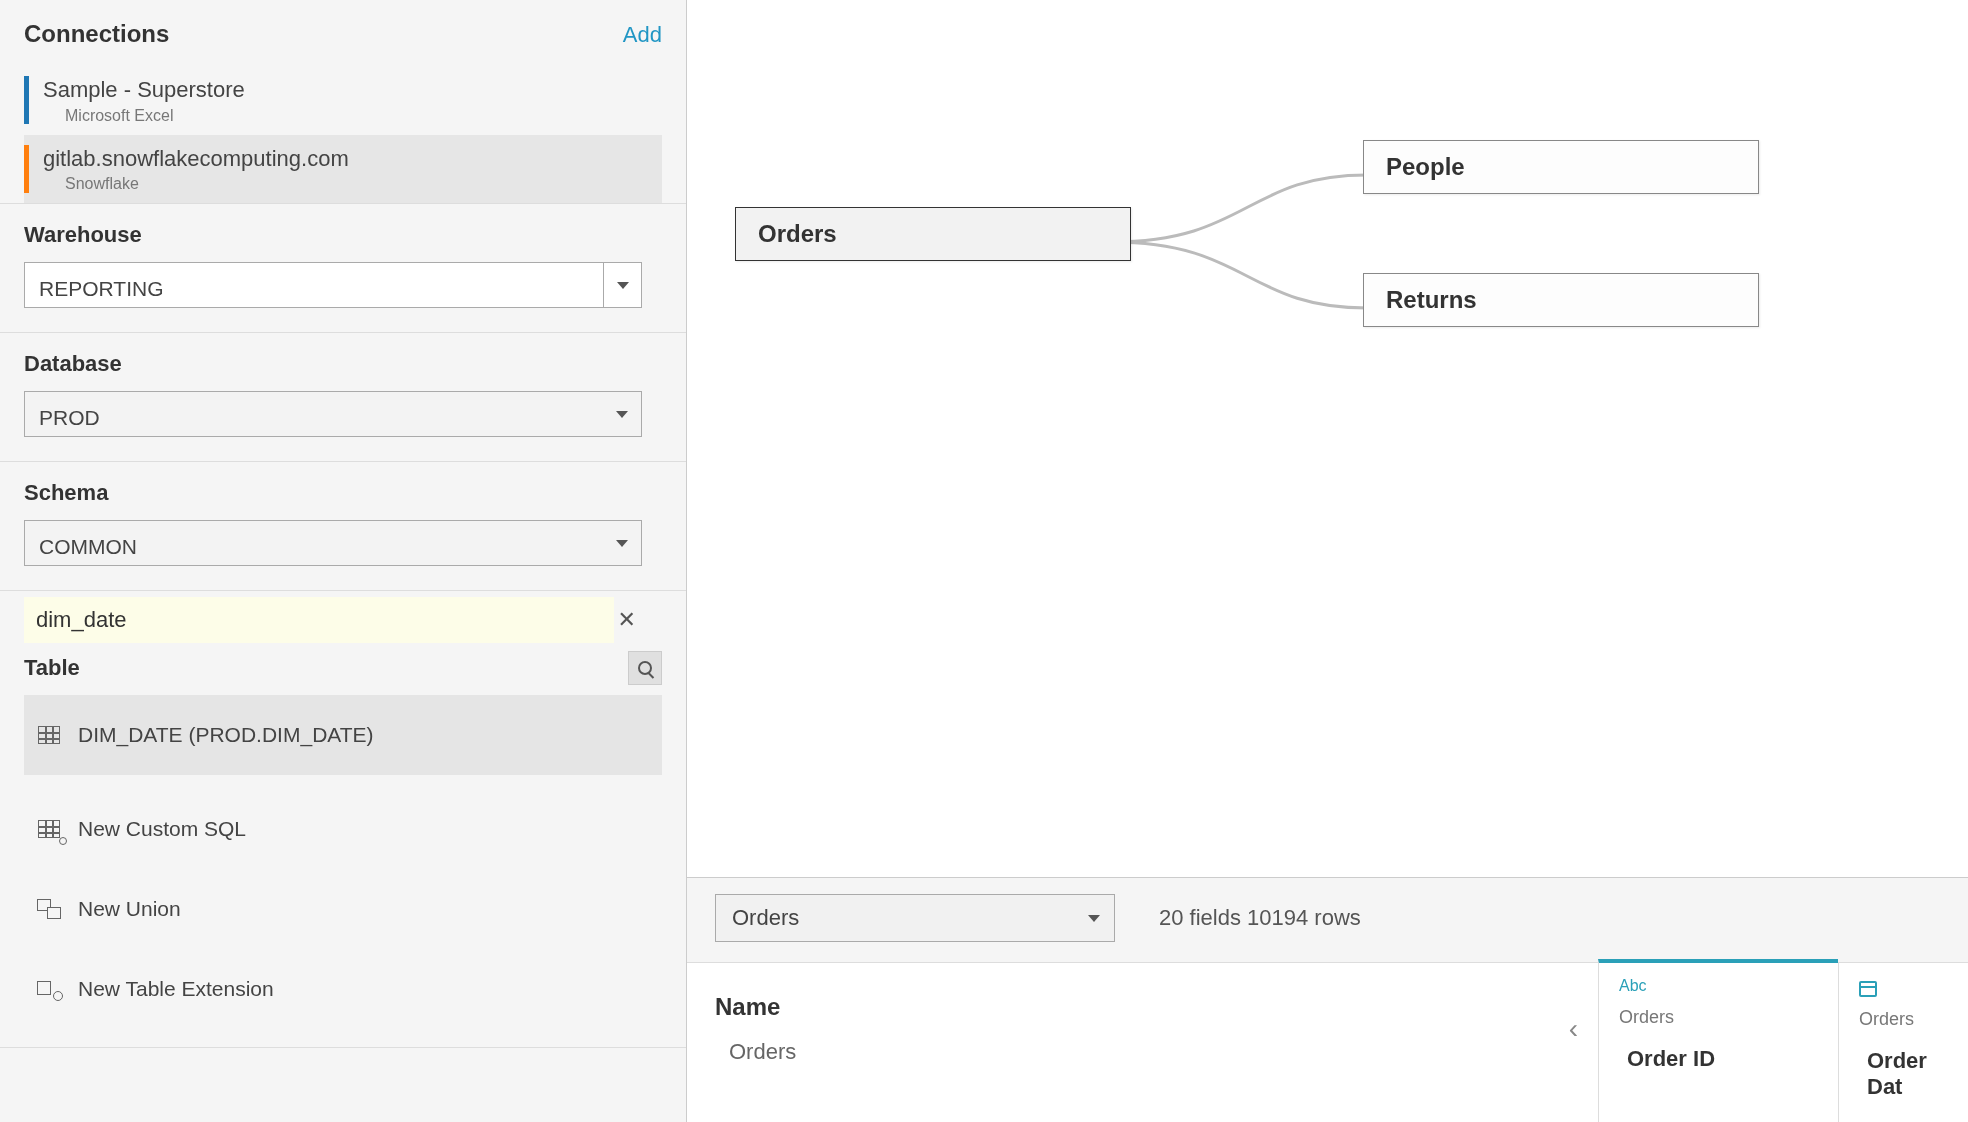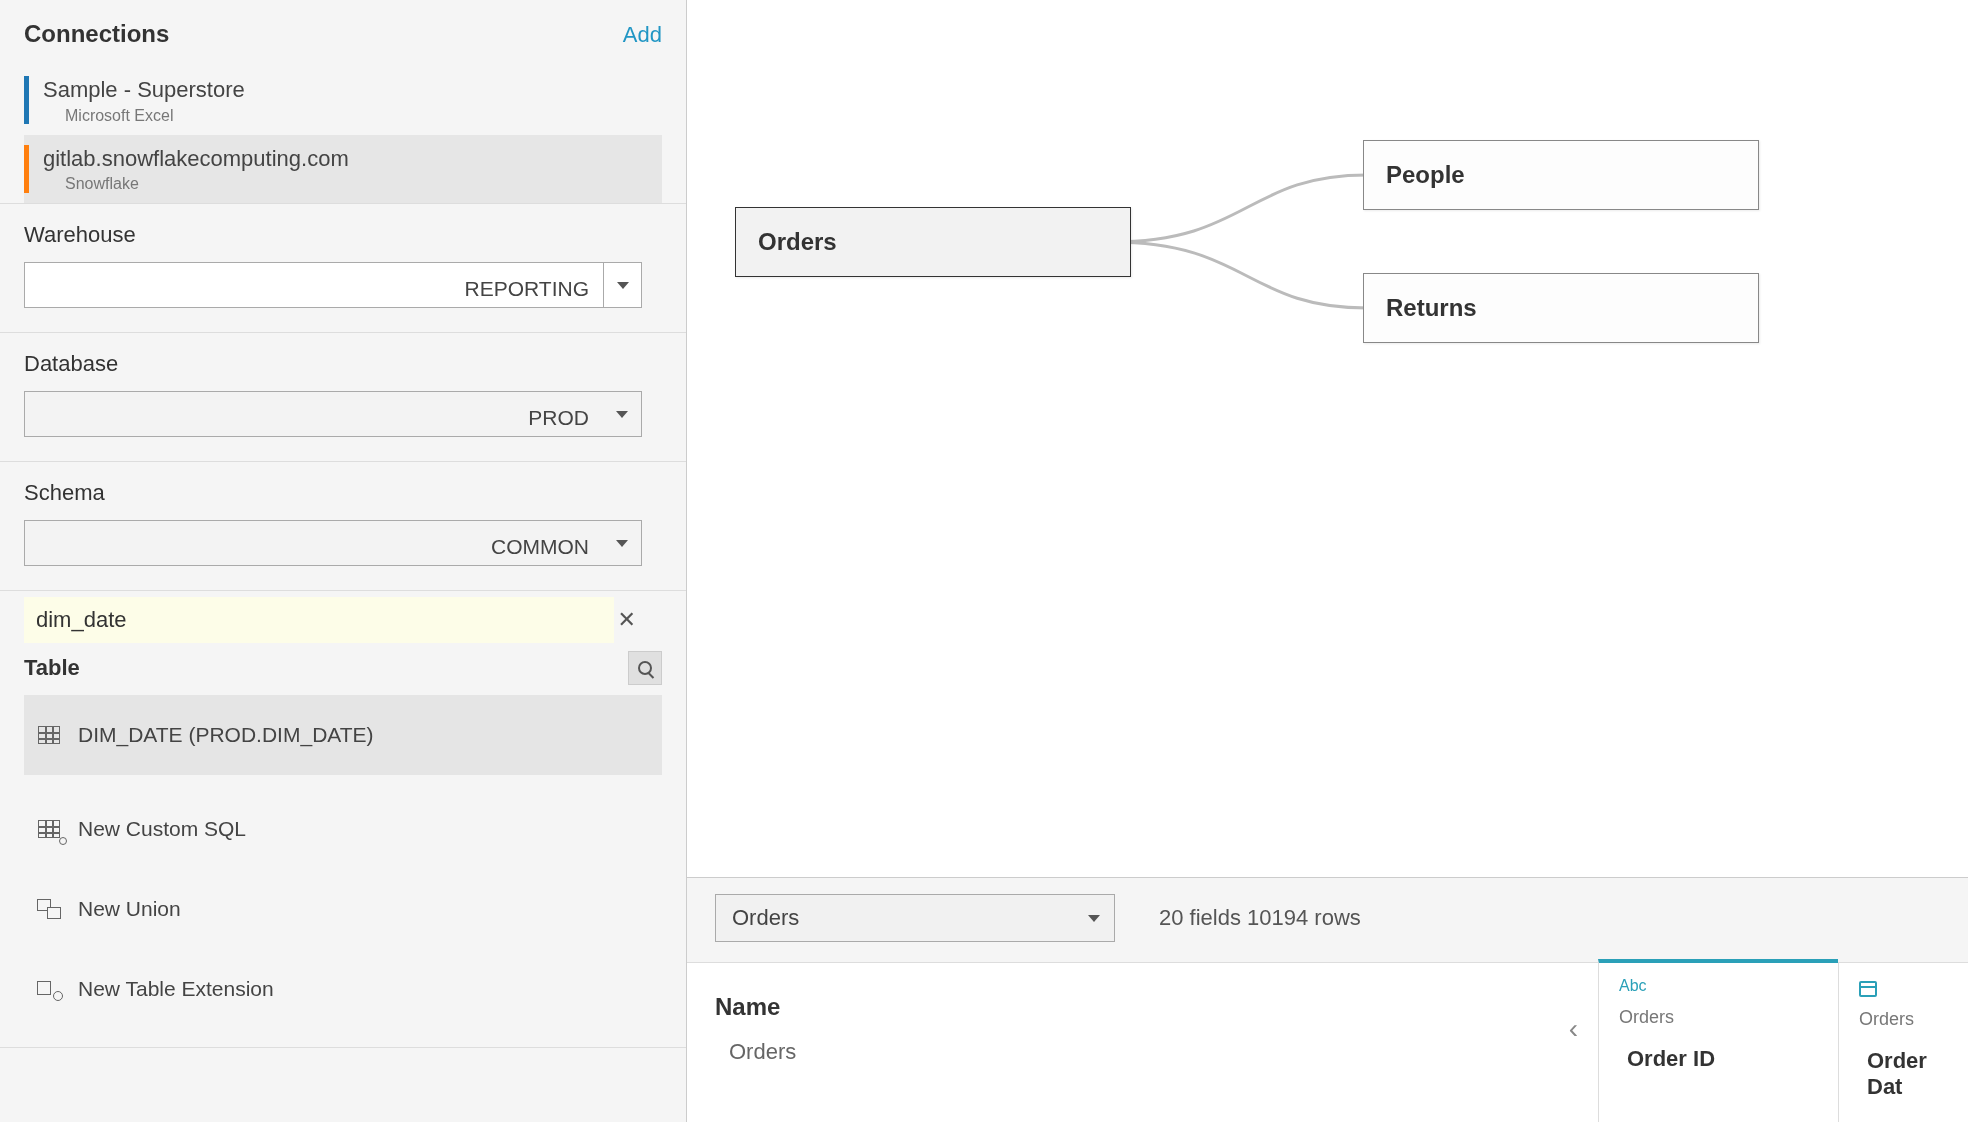--- a/index.html
+++ b/index.html
@@ -62,41 +62,41 @@
   .conn-strip.orange { background: #ff7f0e; }
   .conn-text { display:flex; flex-direction:column; }
   .conn-name { font-size: 22px; color:#444; line-height:1.3; }
   .conn-sub { font-size: 16px; color:#777; margin-top:2px; padding-left:22px; }
   .selector-section {
     padding: 18px 24px 24px 24px;
     border-bottom: 1px solid #ddd;
   }
   .selector-label {
     font-size: 22px;
-    font-weight: 400;
+    font-weight: 700;
     color: #333;
     margin-bottom: 14px;
   }
   .dropdown {
     display:flex;
     border:1px solid #aaa;
     background:#fff;
     height: 46px;
     width: 618px;
     align-items:center;
     cursor:pointer;
     position:relative;
   }
   .dropdown.gray { background:#f3f3f3; }
   .dropdown-value {
     flex:1;
     padding: 0 14px;
     font-size: 21px;
     color:#444;
-    text-align:right;
+    text-align:left;
     margin-top:7px;
   }
   .dropdown-caret {
     width: 38px;
     border-left:1px solid #aaa;
     height:100%;
     display:flex; align-items:center; justify-content:center;
   }
   .dropdown.gray .dropdown-caret { border-left: none; }
   .caret-down {
@@ -209,21 +209,21 @@
     position:relative;
     background:#fff;
   }
   .node {
     position:absolute;
     border:1px solid #888;
     padding: 0 22px;
     display:flex; align-items:center;
     font-size:24px; font-weight:600; color:#333;
     background:#fdfdfd;
-    height:70px;
+    height:54px;
     box-shadow: 1px 1px 2px rgba(0,0,0,0.08);
   }
   .node.primary {
     background:#f2f2f2;
     border:1.5px solid #333;
   }
   .edges {
     position:absolute;
     top:0; left:0;
     pointer-events:none;

